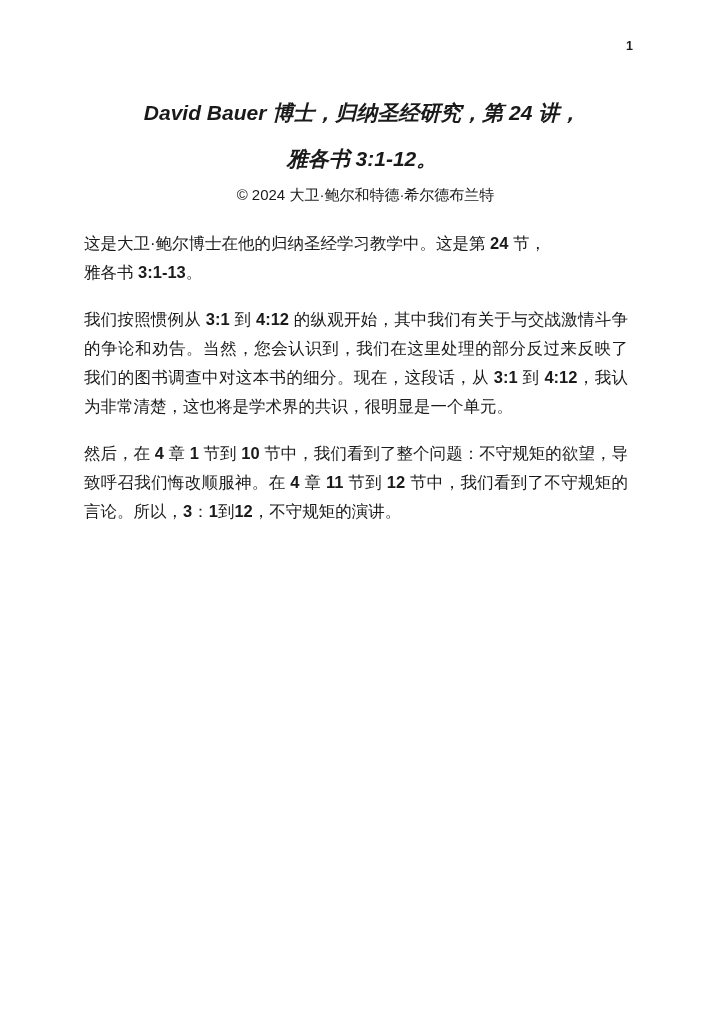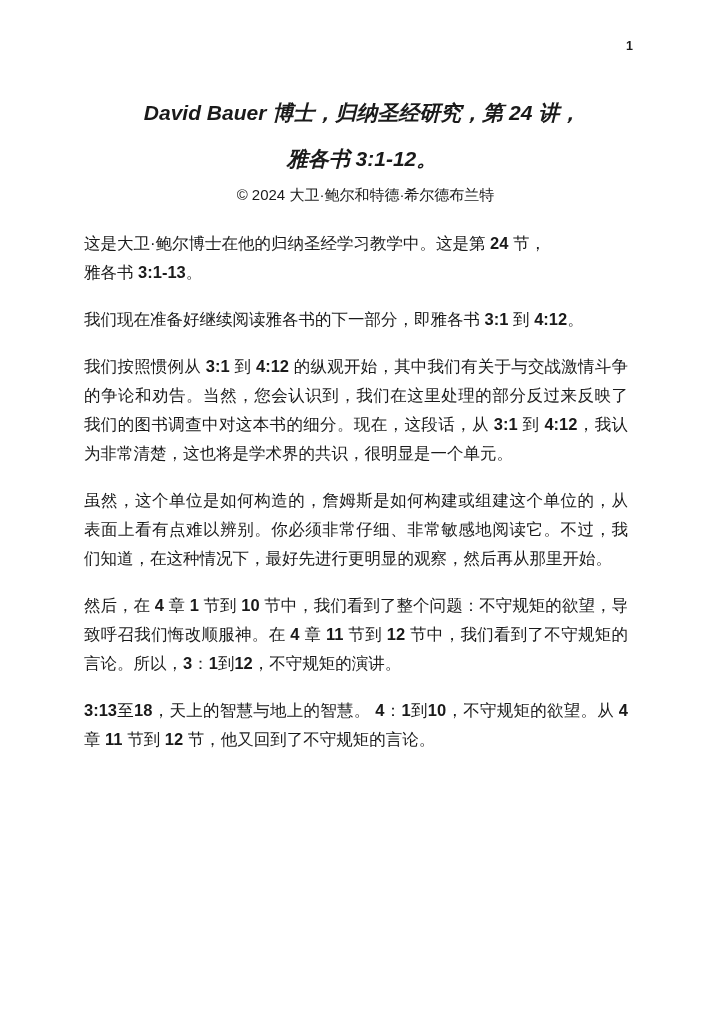--- a/index.html
+++ b/index.html
@@ -70,20 +70,17 @@
   <h1 class="doc-title">
     <span class="title-line">David Bauer 博士，归纳圣经研究，第 24 讲，</span>
     <span class="title-line">雅各书 3:1-12。</span>
   </h1>
 
   <div class="copyright">© 2024 大卫·鲍尔和特德·希尔德布兰特</div>
 
   <div class="body-text" id="paragraph-container">
       <p class="para">这是大卫·鲍尔博士在他的归纳圣经学习教学中。这是第 <b>24</b> 节，
 雅各书 <b>3:1-13</b>。</p>
-      <p class="para">我们现在准备好继续阅读雅各书的下一部分，即雅各书 <b>3:1</b> 到 <b>4:12</b>。</p>
       <p class="para">我们按照惯例从 <b>3:1</b> 到 <b>4:12</b> 的纵观开始，其中我们有关于与交战激情斗争的争论和劝告。当然，您会认识到，我们在这里处理的部分反过来反映了我们的图书调查中对这本书的细分。现在，这段话，从 <b>3:1</b> 到 <b>4:12</b>，我认为非常清楚，这也将是学术界的共识，很明显是一个单元。</p>
-      <p class="para">虽然，这个单位是如何构造的，詹姆斯是如何构建或组建这个单位的，从表面上看有点难以辨别。你必须非常仔细、非常敏感地阅读它。不过，我们知道，在这种情况下，最好先进行更明显的观察，然后再从那里开始。</p>
       <p class="para">然后，在 <b>4</b> 章 <b>1</b> 节到 <b>10</b> 节中，我们看到了整个问题：不守规矩的欲望，导致呼召我们悔改顺服神。在 <b>4</b> 章 <b>11</b> 节到 <b>12</b> 节中，我们看到了不守规矩的言论。所以，<b>3</b>：<b>1</b>到<b>12</b>，不守规矩的演讲。</p>
-      <p class="para"><b>3:13</b>至<b>18</b>，天上的智慧与地上的智慧。 <b>4</b>：<b>1</b>到<b>10</b>，不守规矩的欲望。从 <b>4</b> 章 <b>11</b> 节到 <b>12</b> 节，他又回到了不守规矩的言论。</p>
     </div>
 
 </div>
 
 </body></html>

